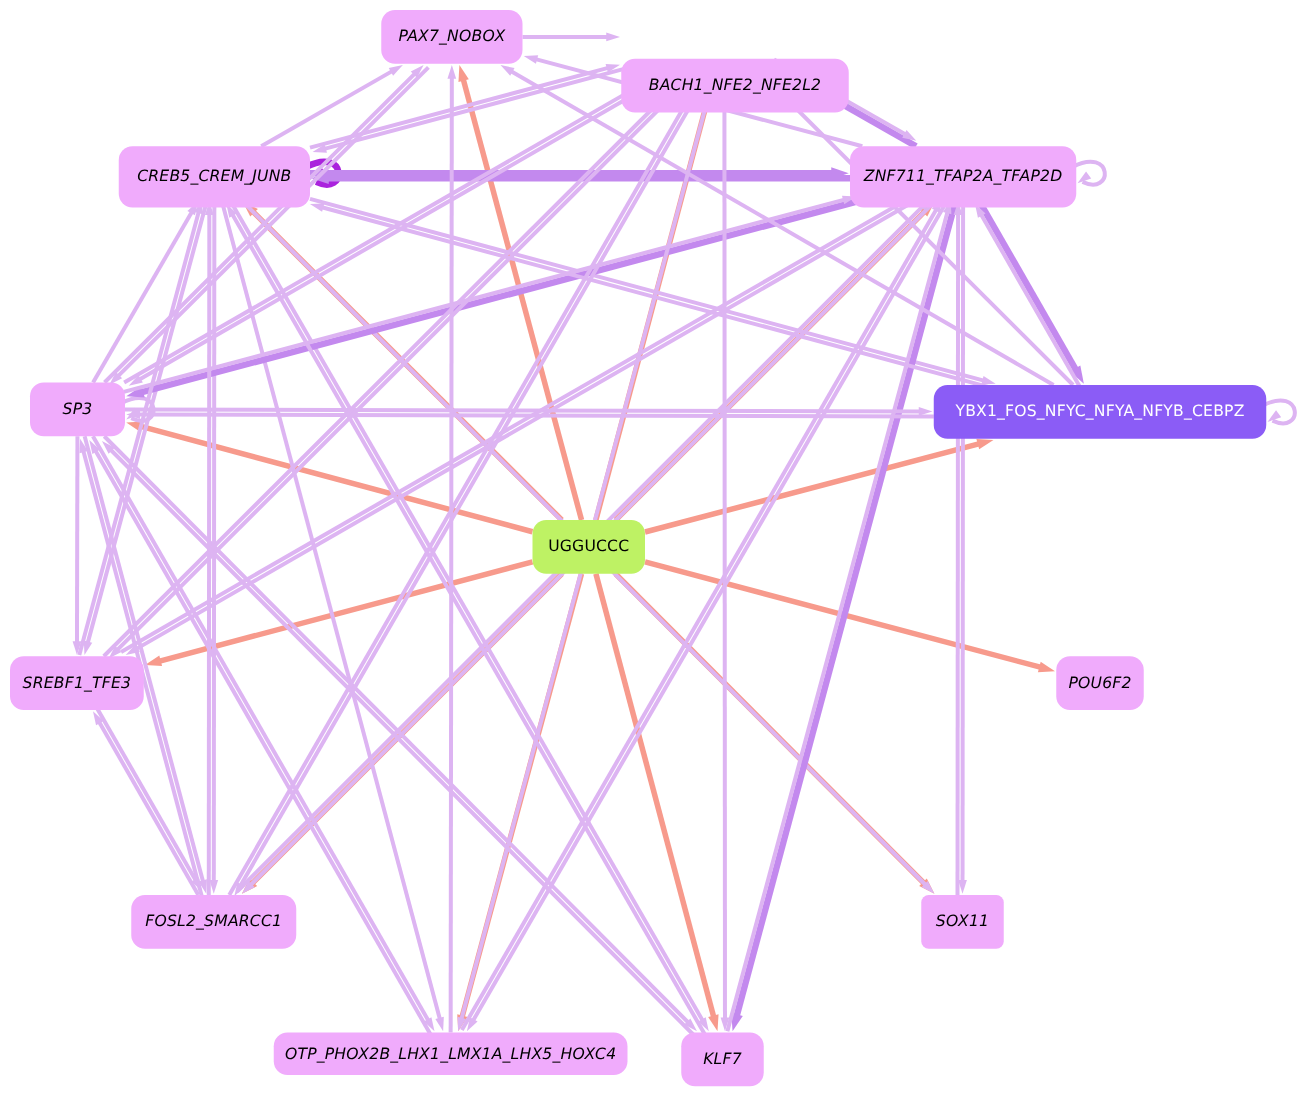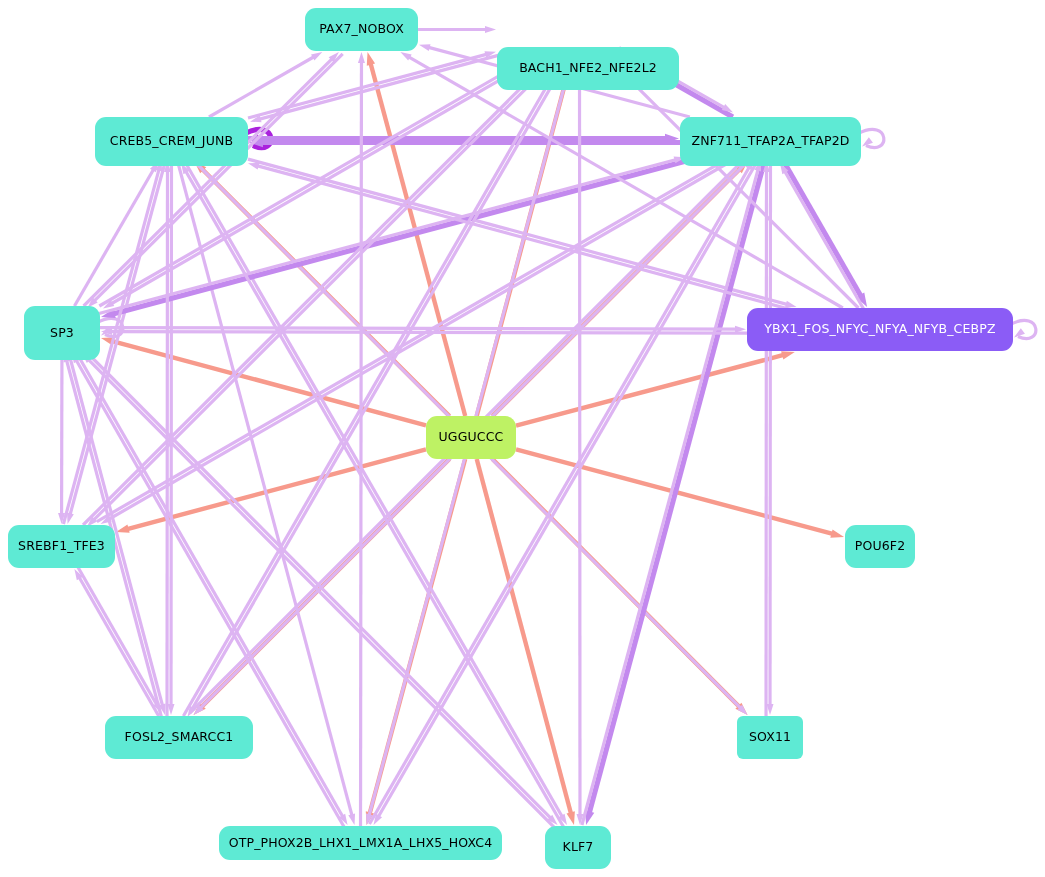--- a/index.html
+++ b/index.html
@@ -34,22 +34,23 @@
     align-items: center;
     justify-content: center;
     border-radius: 11px;
     font-size: 12.5px;
     letter-spacing: 0.15px;
     white-space: nowrap;
     line-height: 1;
     user-select: none;
   }
   .node-tf {
-    background: #5eead4;
+    background: #f0abfc;
     color: #000000;
+    font-style: italic;
   }
   .node-tf-hi {
     background: #8b5cf6;
     color: #ffffff;
   }
   .node-motif {
     background: #bef264;
     color: #000000;
   }
 </style>
@@ -361,36 +362,36 @@
       </div>
       <div class="node node-tf" style="left: 497px; top: 8px; width: 182px; height: 43px; margin-top: 39px;">
         <span>BACH1_NFE2_NFE2L2</span>
       </div>
       <div class="node node-tf" style="left: 95px; top: 117px; width: 153px; height: 49px;">
         <span>CREB5_CREM_JUNB</span>
       </div>
       <div class="node node-tf" style="left: 680px; top: 117px; width: 181px; height: 49px;">
         <span>ZNF711_TFAP2A_TFAP2D</span>
       </div>
-      <div class="node node-tf" style="left: 24px; top: 306px; width: 76px; height: 54px;">
+      <div class="node node-tf" style="left: 24px; top: 306px; width: 76px; height: 43px;">
         <span>SP3</span>
       </div>
       <div class="node node-tf-hi" style="left: 747px; top: 308px; width: 266px; height: 43px;">
         <span>YBX1_FOS_NFYC_NFYA_NFYB_CEBPZ</span>
       </div>
       <div class="node node-motif" style="left: 426px; top: 416px; width: 90px; height: 43px;">
         <span>UGGUCCC</span>
       </div>
       <div class="node node-tf" style="left: 8px; top: 525px; width: 107px; height: 43px;">
         <span>SREBF1_TFE3</span>
       </div>
       <div class="node node-tf" style="left: 845px; top: 525px; width: 70px; height: 43px;">
         <span>POU6F2</span>
       </div>
-      <div class="node node-tf" style="left: 105px; top: 716px; width: 148px; height: 43px;">
+      <div class="node node-tf" style="left: 105px; top: 716px; width: 132px; height: 43px;">
         <span>FOSL2_SMARCC1</span>
       </div>
       <div class="node node-tf" style="left: 737px; top: 716px; width: 66px; height: 43px; border-radius: 6px;">
         <span>SOX11</span>
       </div>
       <div class="node node-tf" style="left: 219px; top: 826px; width: 283px; height: 34px;">
         <span>OTP_PHOX2B_LHX1_LMX1A_LHX5_HOXC4</span>
       </div>
       <div class="node node-tf" style="left: 545px; top: 826px; width: 66px; height: 43px; align-items: center;">
         <span>KLF7</span>

